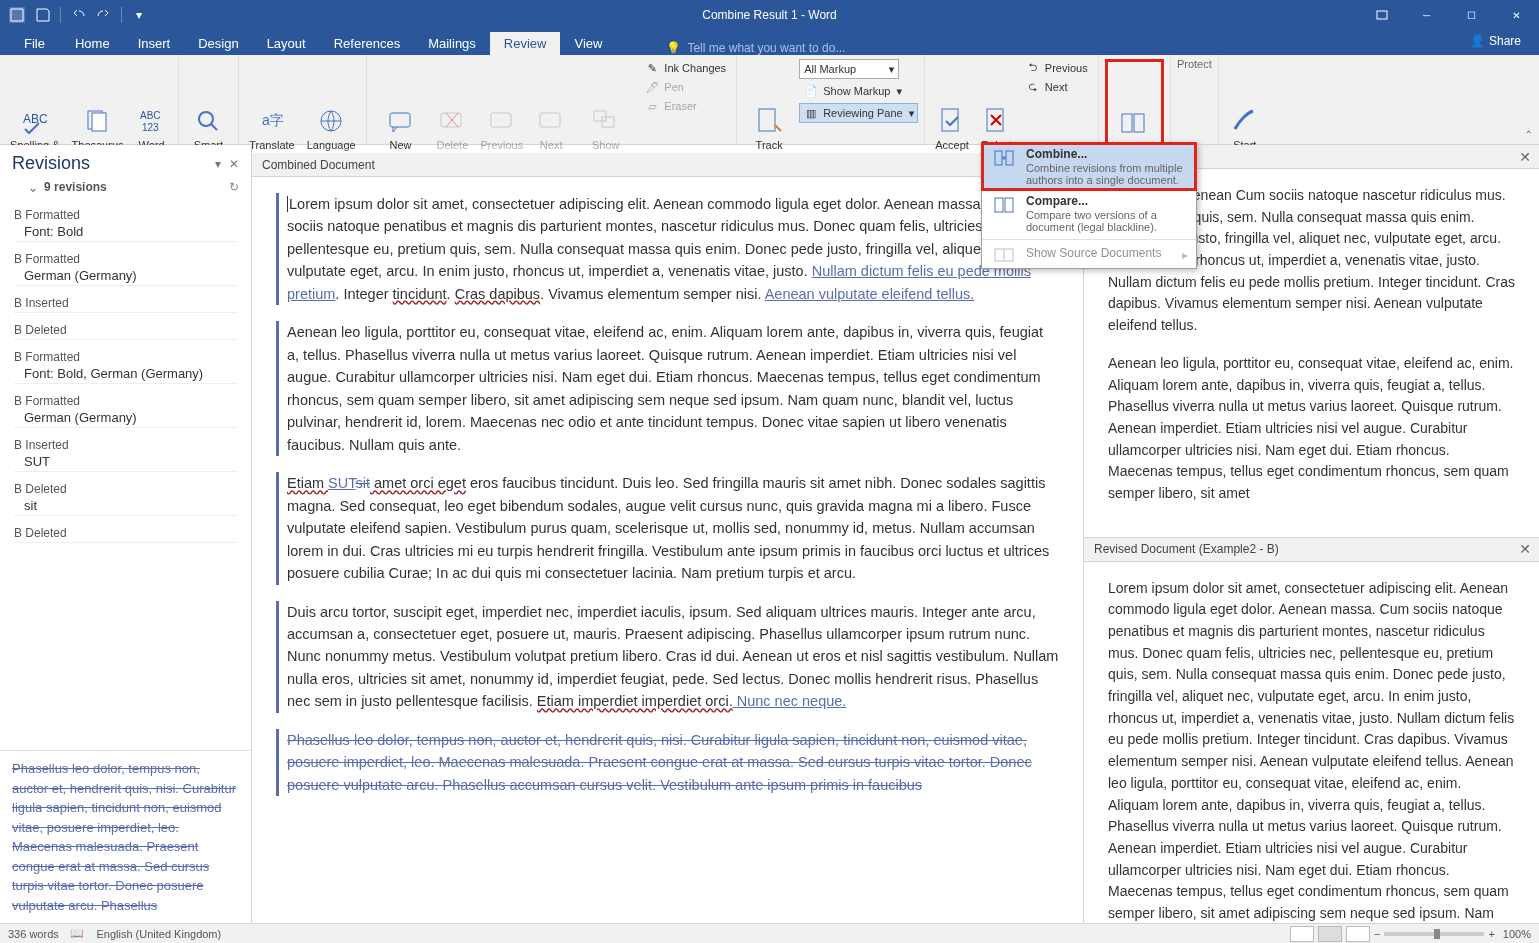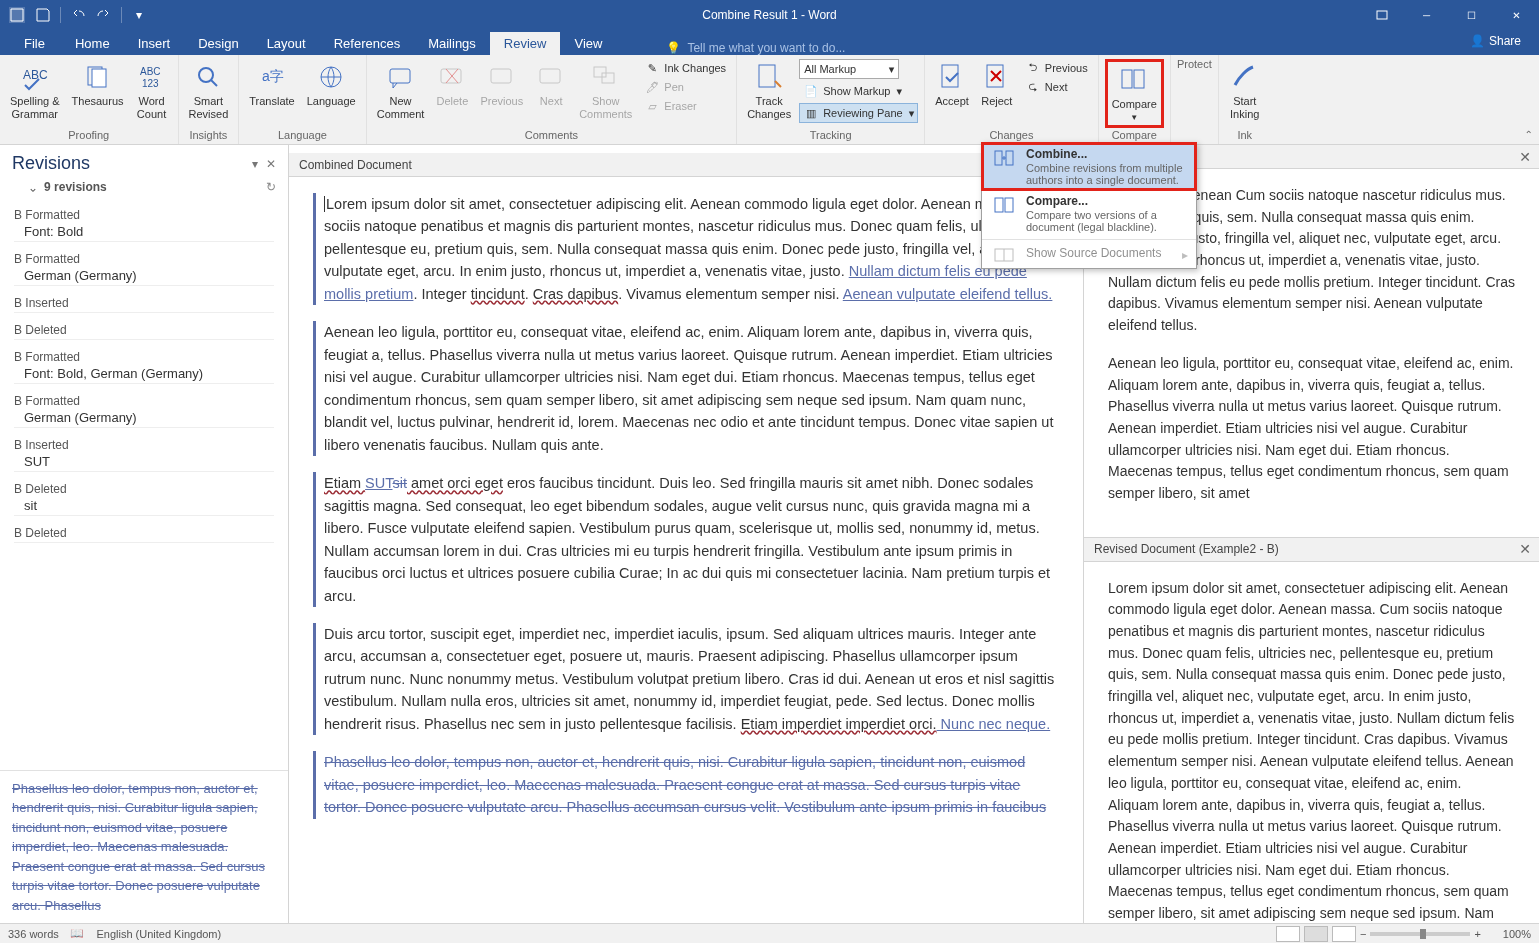--- a/index.html
+++ b/index.html
@@ -17,30 +17,30 @@
 .tab.file { background: #2B579A; padding: 4px 16px; }
 .tab.active { background: #F1F1F1; color: #2B579A; font-weight: 400; }
 .tellme { display: flex; align-items: center; gap: 6px; color: #A8C1E5; font-size: 12px; margin-left: 50px; }
 .share { position: absolute; right: 8px; top: 2px; display: flex; align-items: center; gap: 4px; background: #2B579A; color: #fff; padding: 2px 10px; cursor: pointer; }
 
 .ribbon { height: 90px; background: #F1F1F1; border-bottom: 1px solid #d4d4d4; display: flex; position: relative; }
 .ribbon-group { border-right: 1px solid #e1e1e1; padding: 2px 6px; display: flex; flex-direction: column; justify-content: space-between; }
 .group-body { display: flex; flex-direction: row; align-items: flex-start; gap: 4px; flex: 1; padding-top: 2px; }
 .group-label { text-align: center; font-size: 11px; color: #666; padding: 1px 0; }
 .big-btn { display: flex; flex-direction: column; align-items: center; justify-content: flex-start; padding: 2px 4px; cursor: pointer; min-width: 40px; text-align: center; font-size: 11px; line-height: 1.2; }
-.big-btn .icon { width: 32px; height: 32px; display: flex; align-items: center; justify-content: center; margin-bottom: 2px; }
+.big-btn .icon { width: 32px; height: 32px; display: flex; align-items: center; justify-content: center; margin-bottom: 2px; margin-top: 44px; }
 .small-col { display: flex; flex-direction: column; gap: 1px; }
 .small-btn { display: flex; align-items: center; gap: 4px; padding: 1px 4px; font-size: 11px; cursor: pointer; white-space: nowrap; }
 .small-btn .icon { width: 16px; height: 16px; display: inline-flex; align-items: center; justify-content: center; }
 .sel { width: 100px; height: 20px; border: 1px solid #aaa; background: #fff; font-size: 11px; padding: 0 4px; display: flex; align-items: center; justify-content: space-between; }
 .compare-highlight { border: 3px solid #E2231A; }
 .ribbon-collapse { position: absolute; right: 6px; bottom: 4px; font-size: 10px; color: #666; cursor: pointer; }
 
 .workarea { position: absolute; top: 145px; bottom: 20px; left: 0; right: 0; display: flex; }
-.revisions-pane { width: 289px; border-right: 1px solid #d4d4d4; display: flex; flex-direction: column; background: #fff; }
+.revisions-pane { width: 252px; border-right: 1px solid #d4d4d4; display: flex; flex-direction: column; background: #fff; }
 .pane-header { padding: 8px 12px 4px; display: flex; justify-content: space-between; align-items: center; }
 .pane-title { font-size: 18px; color: #1F3864; }
 .pane-icons { display: flex; gap: 8px; color: #777; }
 .rev-summary { padding: 2px 12px 6px 28px; font-size: 12px; color: #555; display: flex; justify-content: space-between; align-items: center; }
 .rev-list { flex: 1; overflow: auto; padding: 4px 8px; }
 .rev-item { padding: 4px 6px; cursor: pointer; }
 .rev-type { font-size: 12px; color: #555; }
 .rev-detail { font-size: 13px; color: #333; padding-left: 10px; margin-top: 2px; }
 .rev-divider { border-top: 1px solid #eee; margin: 2px 0; }
 .rev-preview { padding: 8px 12px; font-size: 13px; color: #333; line-height: 1.5; border-top: 1px solid #e1e1e1; }
@@ -518,15 +518,15 @@
   <span>English (United Kingdom)</span>
   <div class="statusbar-right">
     <span class="view-btn"></span>
     <span class="view-btn" style="background:#ddd"></span>
     <span class="view-btn"></span>
     <span>−</span>
     <div class="zoom-slider">
         <div class="zoom-thumb"></div>
       </div>
     <span>+</span>
-    <span style="margin-left:18px">100%</span>
+    <span style="margin-left:4px">100%</span>
   </div>
 </div>
 
 </body></html>

